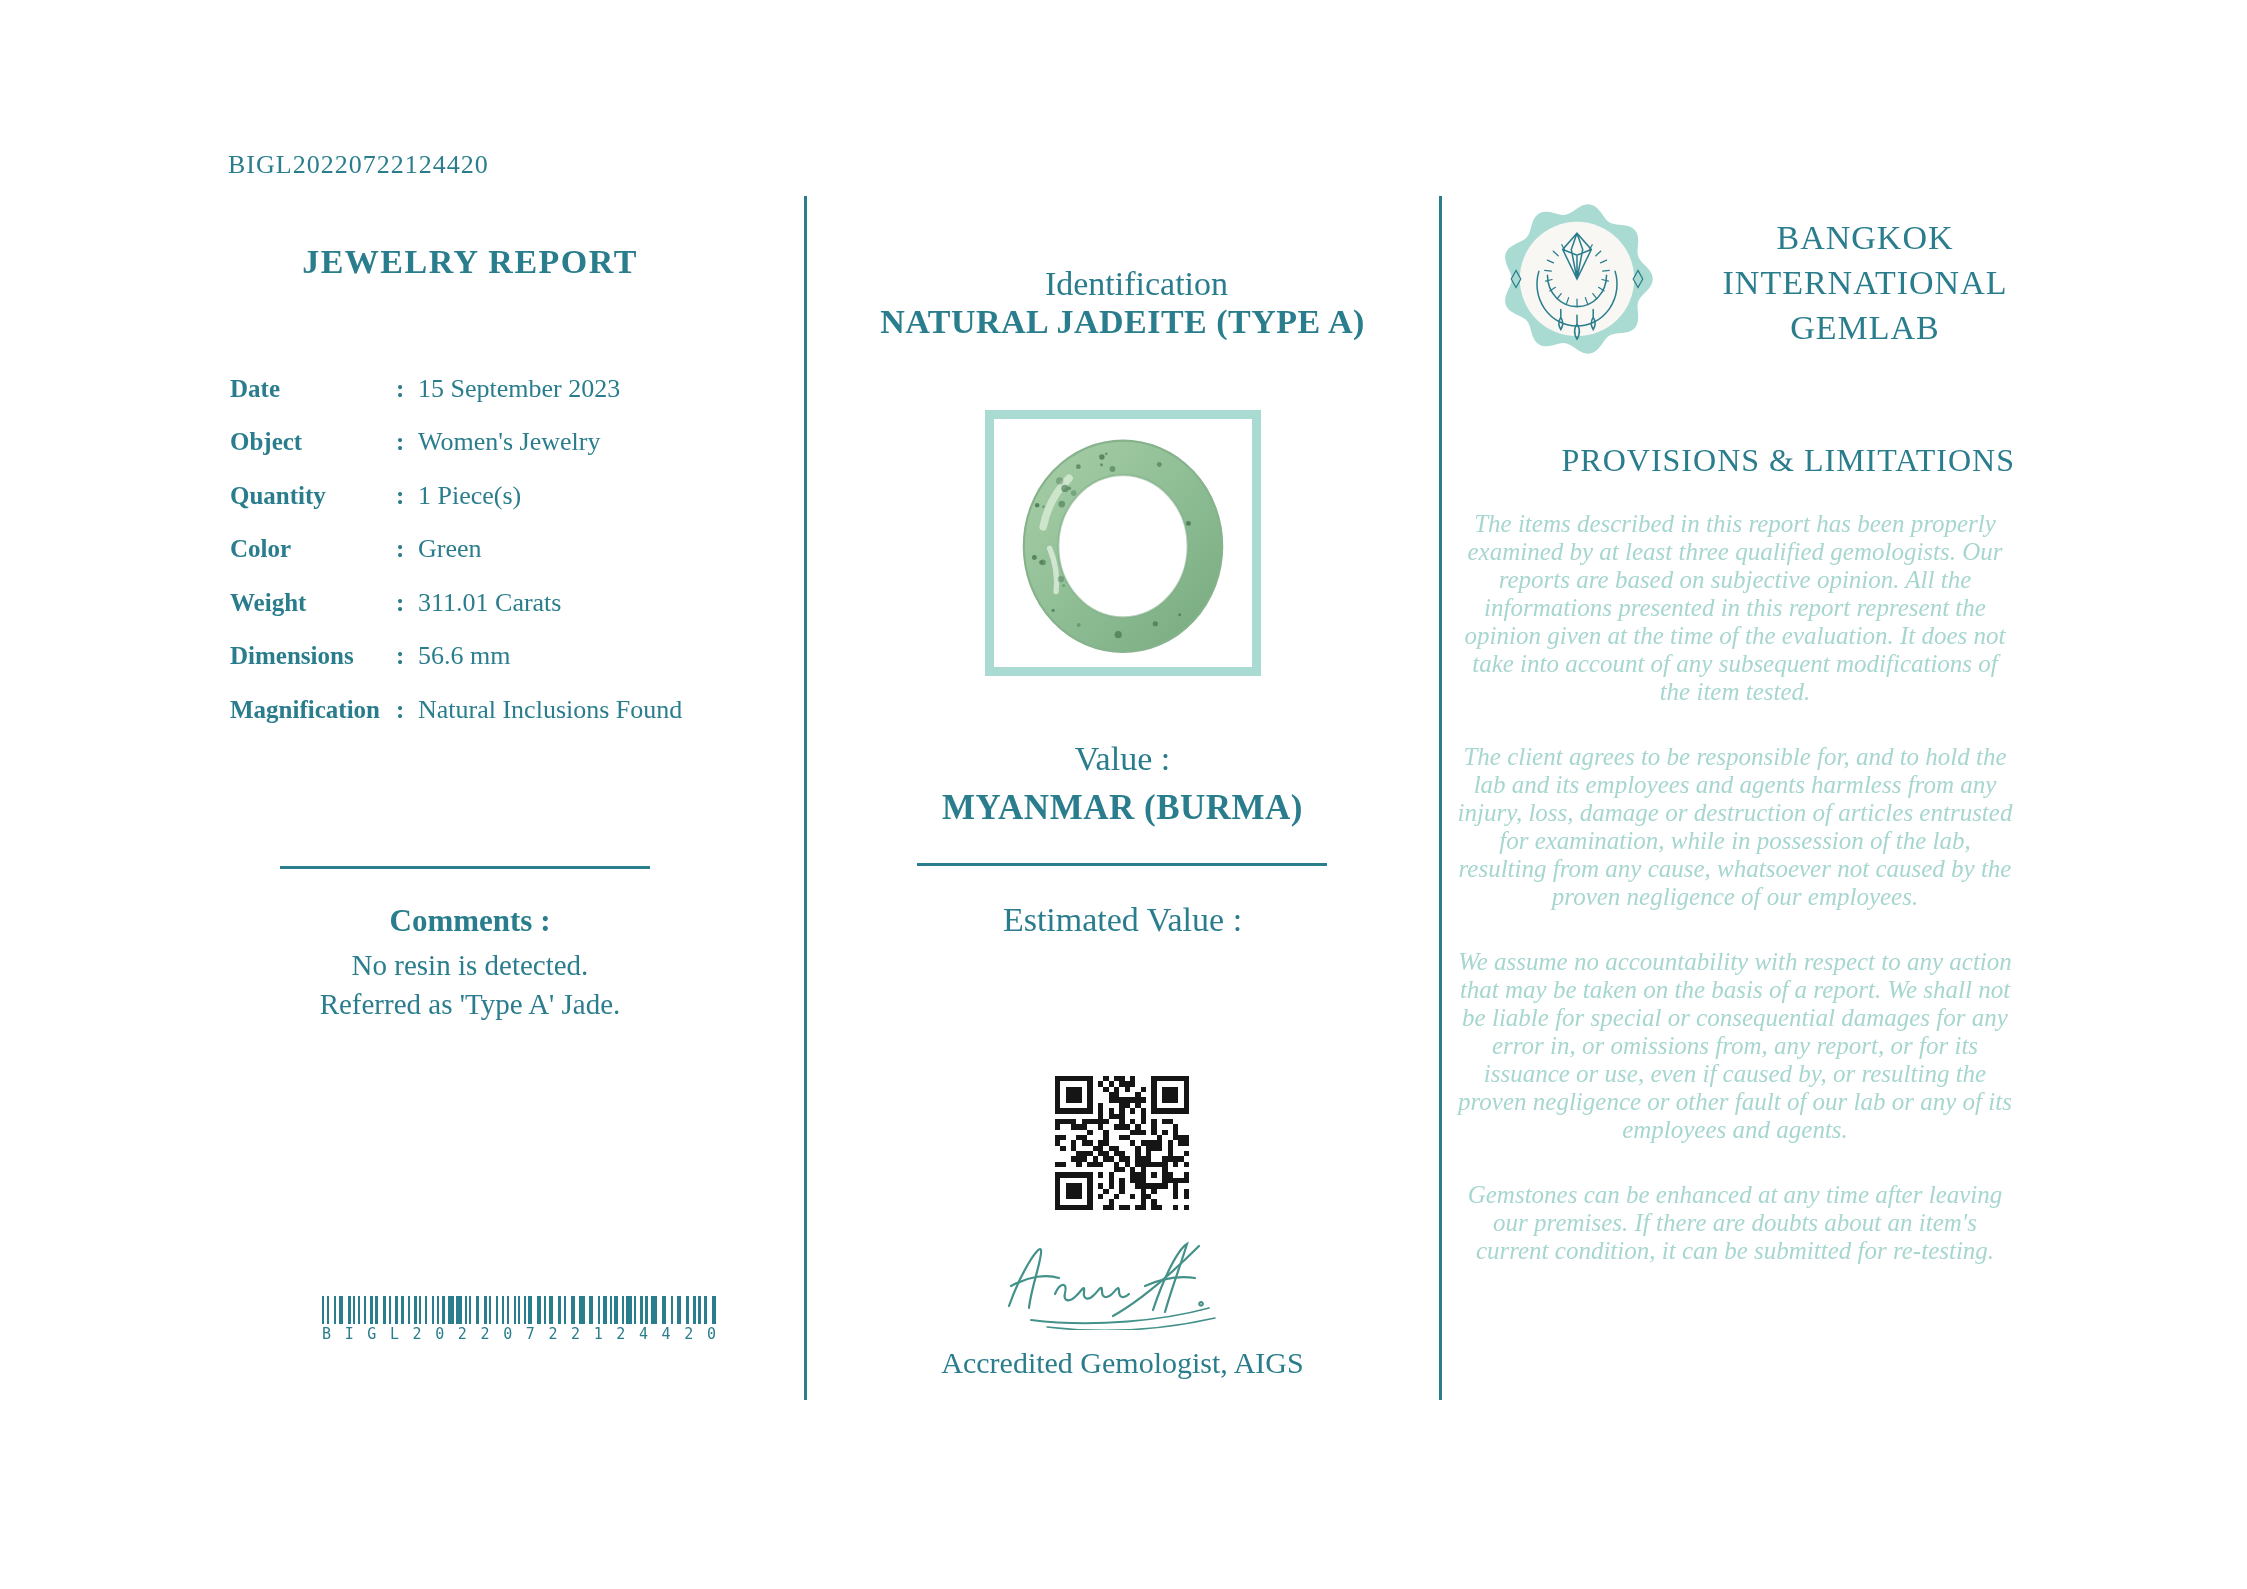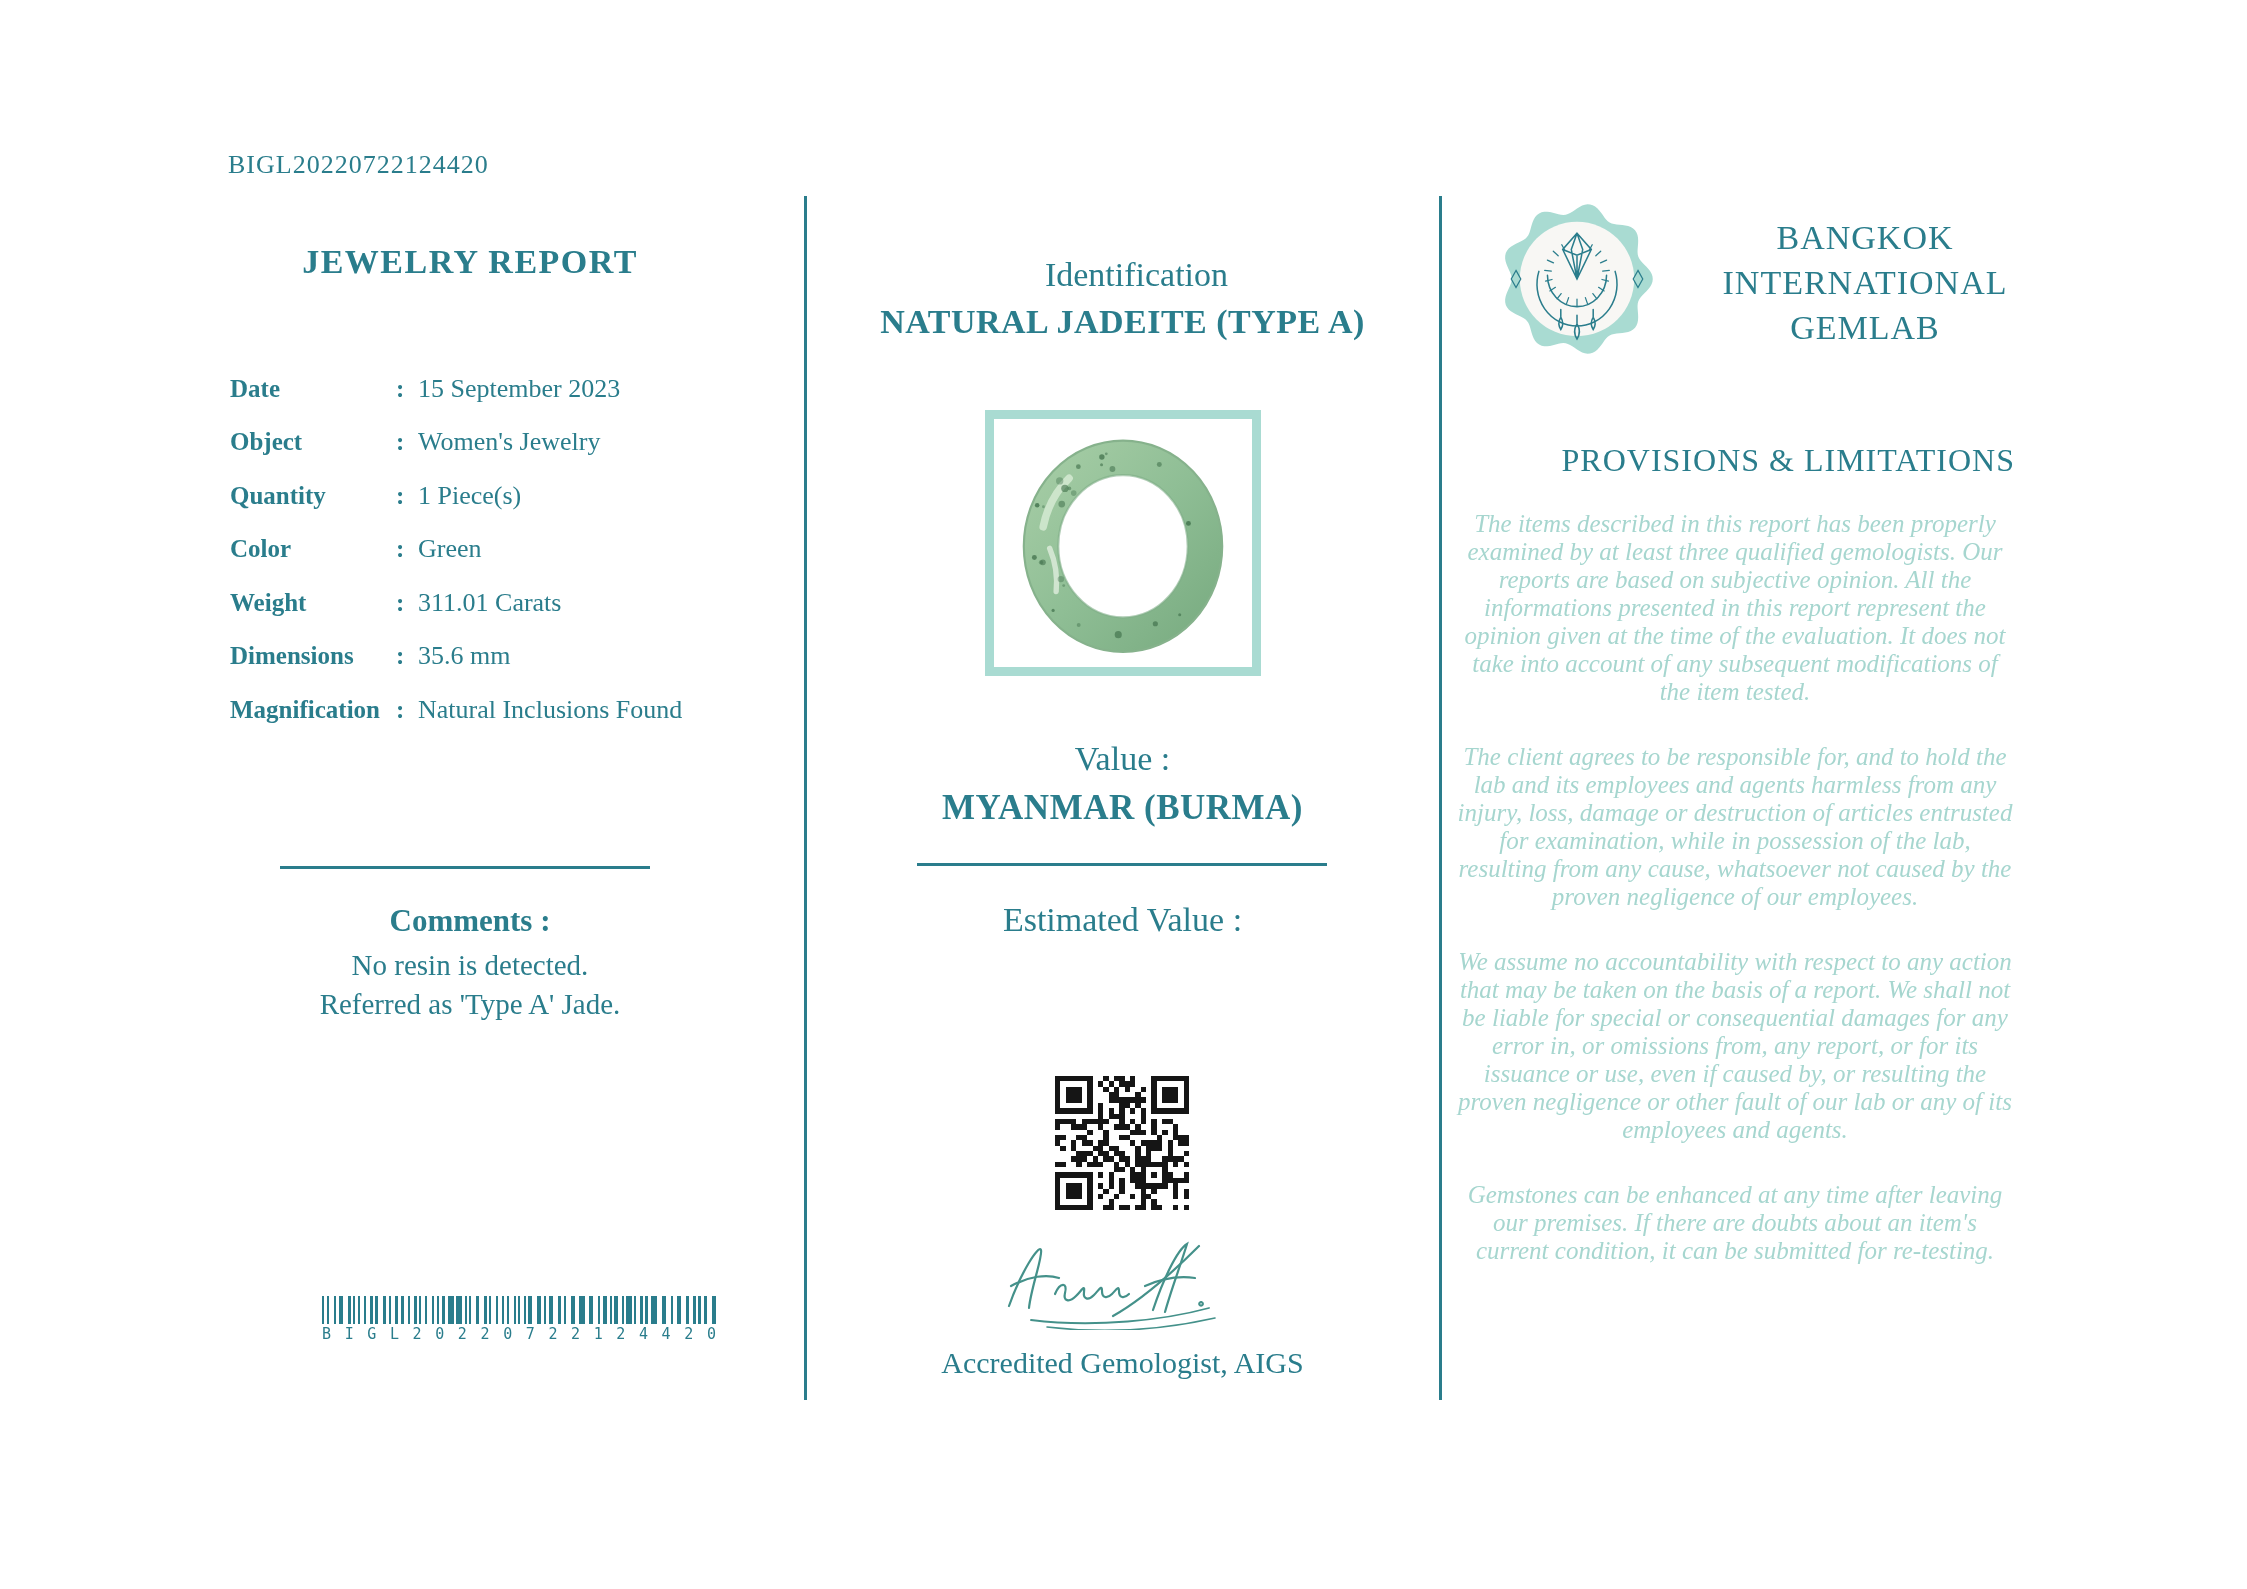--- a/index.html
+++ b/index.html
@@ -42,21 +42,21 @@
     font-family:"DejaVu Sans Mono","Liberation Mono",monospace;
     font-size:15px;color:var(--teal);margin-top:1px;}
 
   
   .vline{top:196px;width:3px;height:1204px;background:var(--teal);}
   #vline-left{left:804px;}
   #vline-right{left:1439px;}
 
   
   .midc{left:805px;width:635px;text-align:center;}
-  #ident-label{top:256px;font-size:34px;padding-left:28px;}
+  #ident-label{top:265px;font-size:34px;padding-left:28px;}
   #ident-value{top:303px;font-size:34px;font-weight:bold;letter-spacing:0.5px;}
   #photo-frame{left:985px;top:410px;width:276px;height:266px;
     border:9px solid var(--mint);background:#fff;}
   #photo-frame svg{display:block;width:100%;height:100%;}
   #origin-label{top:740px;font-size:34px;}
   #origin-value{top:788px;font-size:35px;font-weight:bold;letter-spacing:0.5px;}
   #divider-mid{left:917px;top:863px;width:410px;height:3px;background:var(--teal);}
   #estimated-label{top:901px;font-size:34px;}
   #qr{left:1055px;top:1076px;width:134px;height:134px;}
   #qr svg{display:block;width:134px;height:134px;shape-rendering:crispEdges;}
@@ -102,21 +102,21 @@
     <span class="fvalue">Green</span>
   </div>
   <div class="frow">
     <span class="flabel">Weight</span>
     <span class="fcolon">:</span>
     <span class="fvalue">311.01 Carats</span>
   </div>
   <div class="frow">
     <span class="flabel">Dimensions</span>
     <span class="fcolon">:</span>
-    <span class="fvalue">35.6 mm</span>
+    <span class="fvalue">56.6 mm</span>
   </div>
   <div class="frow">
     <span class="flabel">Magnification</span>
     <span class="fcolon">:</span>
     <span class="fvalue">Natural Inclusions Found</span>
   </div>
 </div>
 
 <div class="abs" id="divider-comments"></div>
 <div class="abs" id="comments-heading">Comments :</div>

